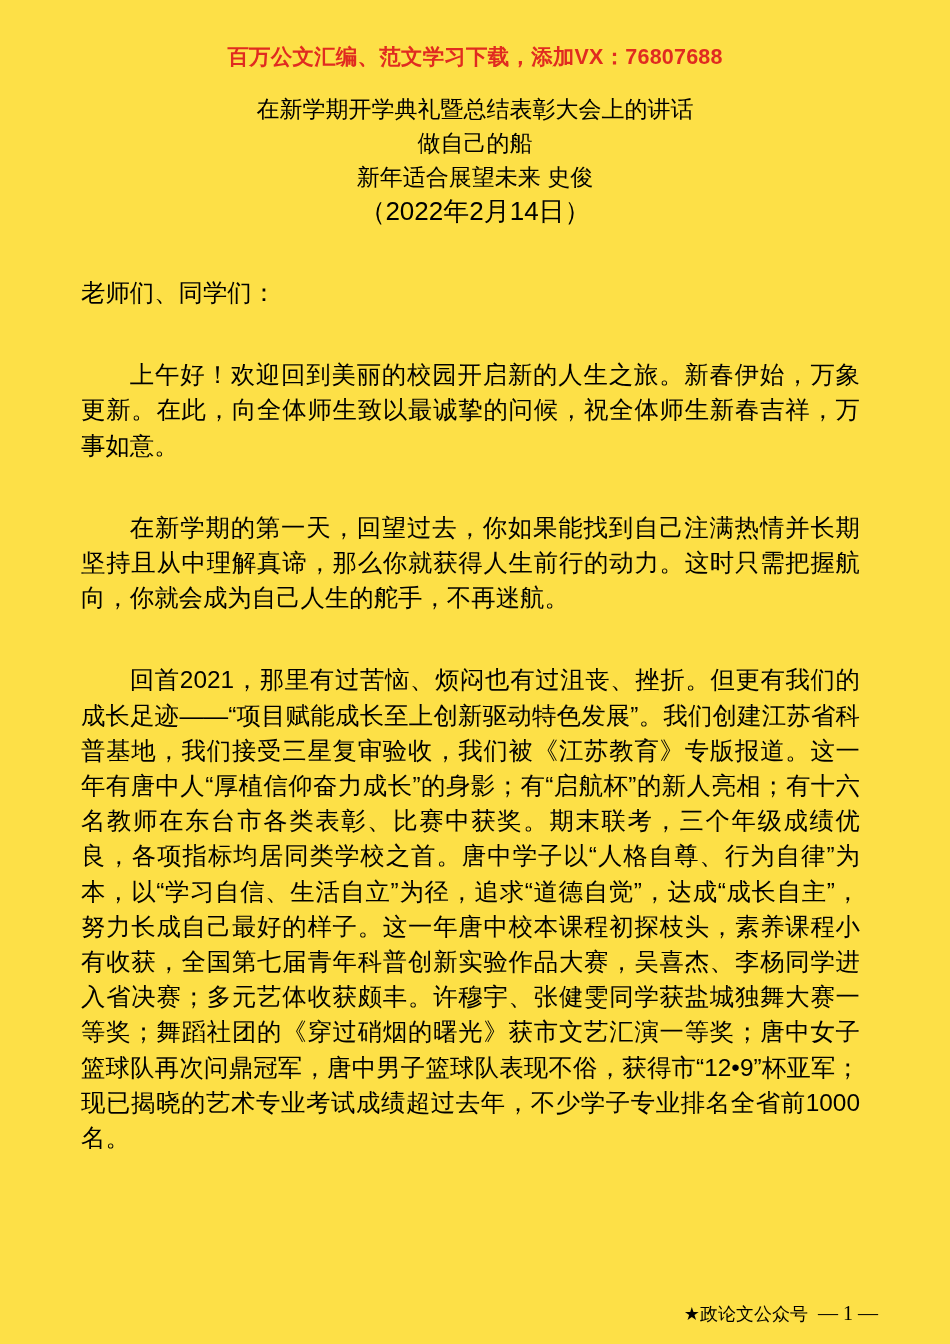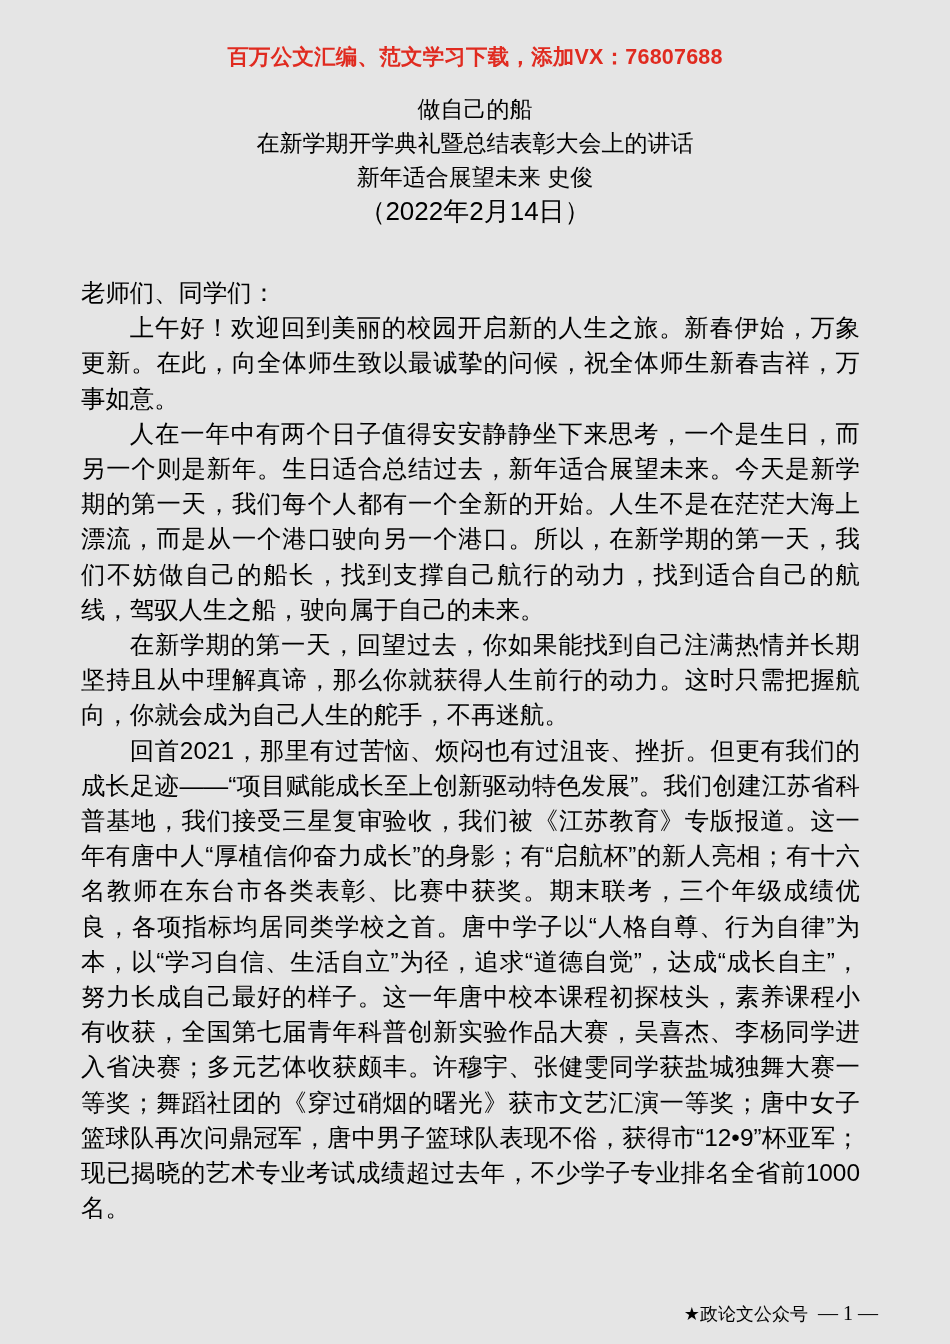--- a/index.html
+++ b/index.html
@@ -9,21 +9,21 @@
     background: #ffffff;
   }
   body {
     font-family: "Liberation Sans", "DejaVu Sans", sans-serif;
     color: #000000;
   }
   .page {
     position: relative;
     width: 950px;
     height: 1344px;
-    background: #e5e5e5;
+    background: #fde047;
     margin: 0 auto;
     overflow: hidden;
     box-sizing: border-box;
   }
 
   
   .promo-header {
     position: absolute;
     top: 42px;
     left: 0;
@@ -62,21 +62,21 @@
   }
   .para {
     font-size: 24.4px;
     line-height: 35.2px;
     text-align: justify;
     text-justify: inter-ideograph;
     margin: 0 0 0 0;
     letter-spacing: 0px;
     word-break: break-all;
   }
-  .para.indent { text-indent: 2em; }
+  .para.indent { text-indent: 2em; margin-top: 47px; }
 
   
   .footer {
     position: absolute;
     bottom: 18px;
     left: 0;
     width: 950px;
     text-align: right;
     padding-right: 72px;
     box-sizing: border-box;
@@ -92,30 +92,29 @@
   }
 </style>
 </head>
 <body>
 
 <div class="page">
 
   <div class="promo-header">百万公文汇编、范文学习下载，添加VX：76807688</div>
 
   <div class="title-block">
+    <div class="title-line">在新学期开学典礼暨总结表彰大会上的讲话</div>
     <div class="title-line main">做自己的船</div>
-    <div class="title-line">在新学期开学典礼暨总结表彰大会上的讲话</div>
     <div class="title-line">新年适合展望未来  史俊</div>
     <div class="title-line date">（2022年2月14日）</div>
   </div>
 
   <div class="body-block">
     <p class="para">老师们、同学们：</p>
     <p class="para indent">上午好！欢迎回到美丽的校园开启新的人生之旅。新春伊始，万象更新。在此，向全体师生致以最诚挚的问候，祝全体师生新春吉祥，万事如意。</p>
-    <p class="para indent">人在一年中有两个日子值得安安静静坐下来思考，一个是生日，而另一个则是新年。生日适合总结过去，新年适合展望未来。今天是新学期的第一天，我们每个人都有一个全新的开始。人生不是在茫茫大海上漂流，而是从一个港口驶向另一个港口。所以，在新学期的第一天，我们不妨做自己的船长，找到支撑自己航行的动力，找到适合自己的航线，驾驭人生之船，驶向属于自己的未来。</p>
     <p class="para indent">在新学期的第一天，回望过去，你如果能找到自己注满热情并长期坚持且从中理解真谛，那么你就获得人生前行的动力。这时只需把握航向，你就会成为自己人生的舵手，不再迷航。</p>
     <p class="para indent">回首2021，那里有过苦恼、烦闷也有过沮丧、挫折。但更有我们的成长足迹——“项目赋能成长至上创新驱动特色发展”。我们创建江苏省科普基地，我们接受三星复审验收，我们被《江苏教育》专版报道。这一年有唐中人“厚植信仰奋力成长”的身影；有“启航杯”的新人亮相；有十六名教师在东台市各类表彰、比赛中获奖。期末联考，三个年级成绩优良，各项指标均居同类学校之首。唐中学子以“人格自尊、行为自律”为本，以“学习自信、生活自立”为径，追求“道德自觉”，达成“成长自主”，努力长成自己最好的样子。这一年唐中校本课程初探枝头，素养课程小有收获，全国第七届青年科普创新实验作品大赛，吴喜杰、李杨同学进入省决赛；多元艺体收获颇丰。许穆宇、张健雯同学获盐城独舞大赛一等奖；舞蹈社团的《穿过硝烟的曙光》获市文艺汇演一等奖；唐中女子篮球队再次问鼎冠军，唐中男子篮球队表现不俗，获得市“12•9”杯亚军；现已揭晓的艺术专业考试成绩超过去年，不少学子专业排名全省前1000名。</p>
   </div>
 
   <div class="footer">
     <span class="stamp">★政论文公众号</span><span class="pageno">— 1 —</span>
   </div>
 
 </div>
 

